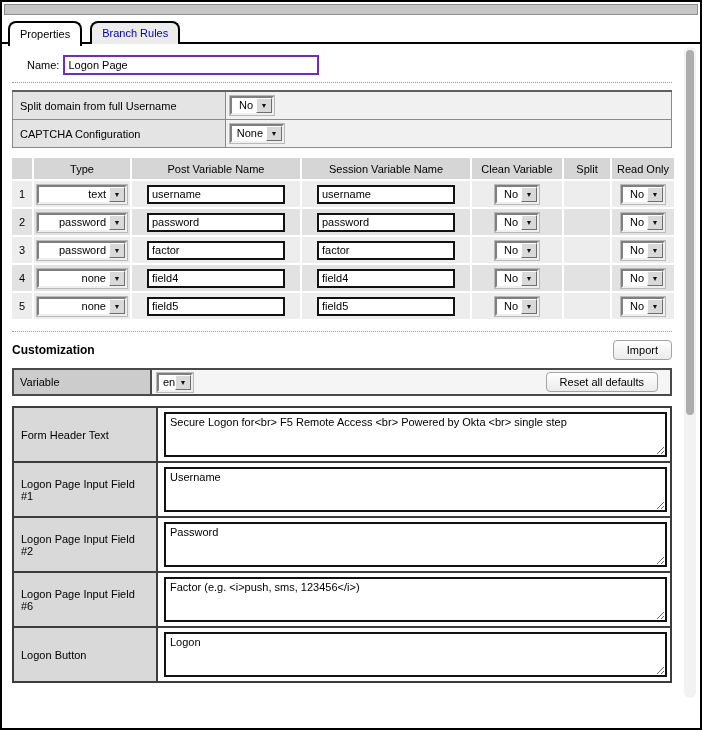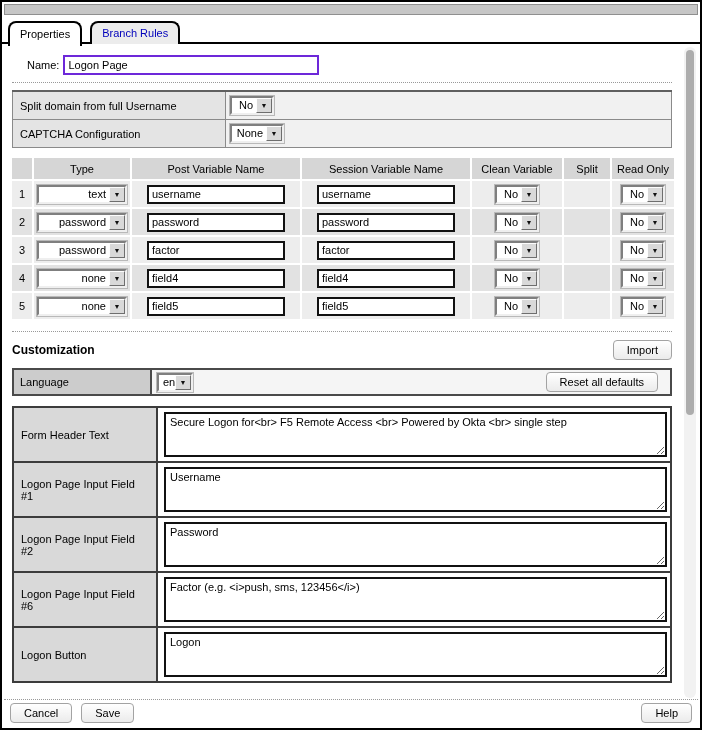--- a/index.html
+++ b/index.html
@@ -235,21 +235,21 @@
     <hr class="dotted" style="margin-top:10px;">
 
     <div class="custom-head">
       <span class="section-title" style="margin:0;">Customization</span>
       <span class="btn-modern">Import</span>
     </div>
 
     <table class="lang">
       <tbody>
           <tr>
-        <td class="lbl">Language</td>
+        <td class="lbl">Variable</td>
         <td class="val">
           <div class="lang-inner">
             <span class="wsel w-en">
               <span class="val">en</span>
               <span class="btn">▼</span>
             </span>
             <span class="btn-modern">Reset all defaults</span>
           </div>
         </td>
       </tr>
@@ -290,19 +290,13 @@
       </tr>
     </tbody>
       </table>
 
   </div>
 
   <div class="scrollbar">
     <div class="thumb"></div>
   </div>
 
-  <div class="footer">
-    <span class="btn-modern">Cancel</span>
-    <span class="btn-modern">Save</span>
-    <span class="spacer"></span>
-    <span class="btn-modern">Help</span>
-  </div>
 </div>
 
 </body></html>

